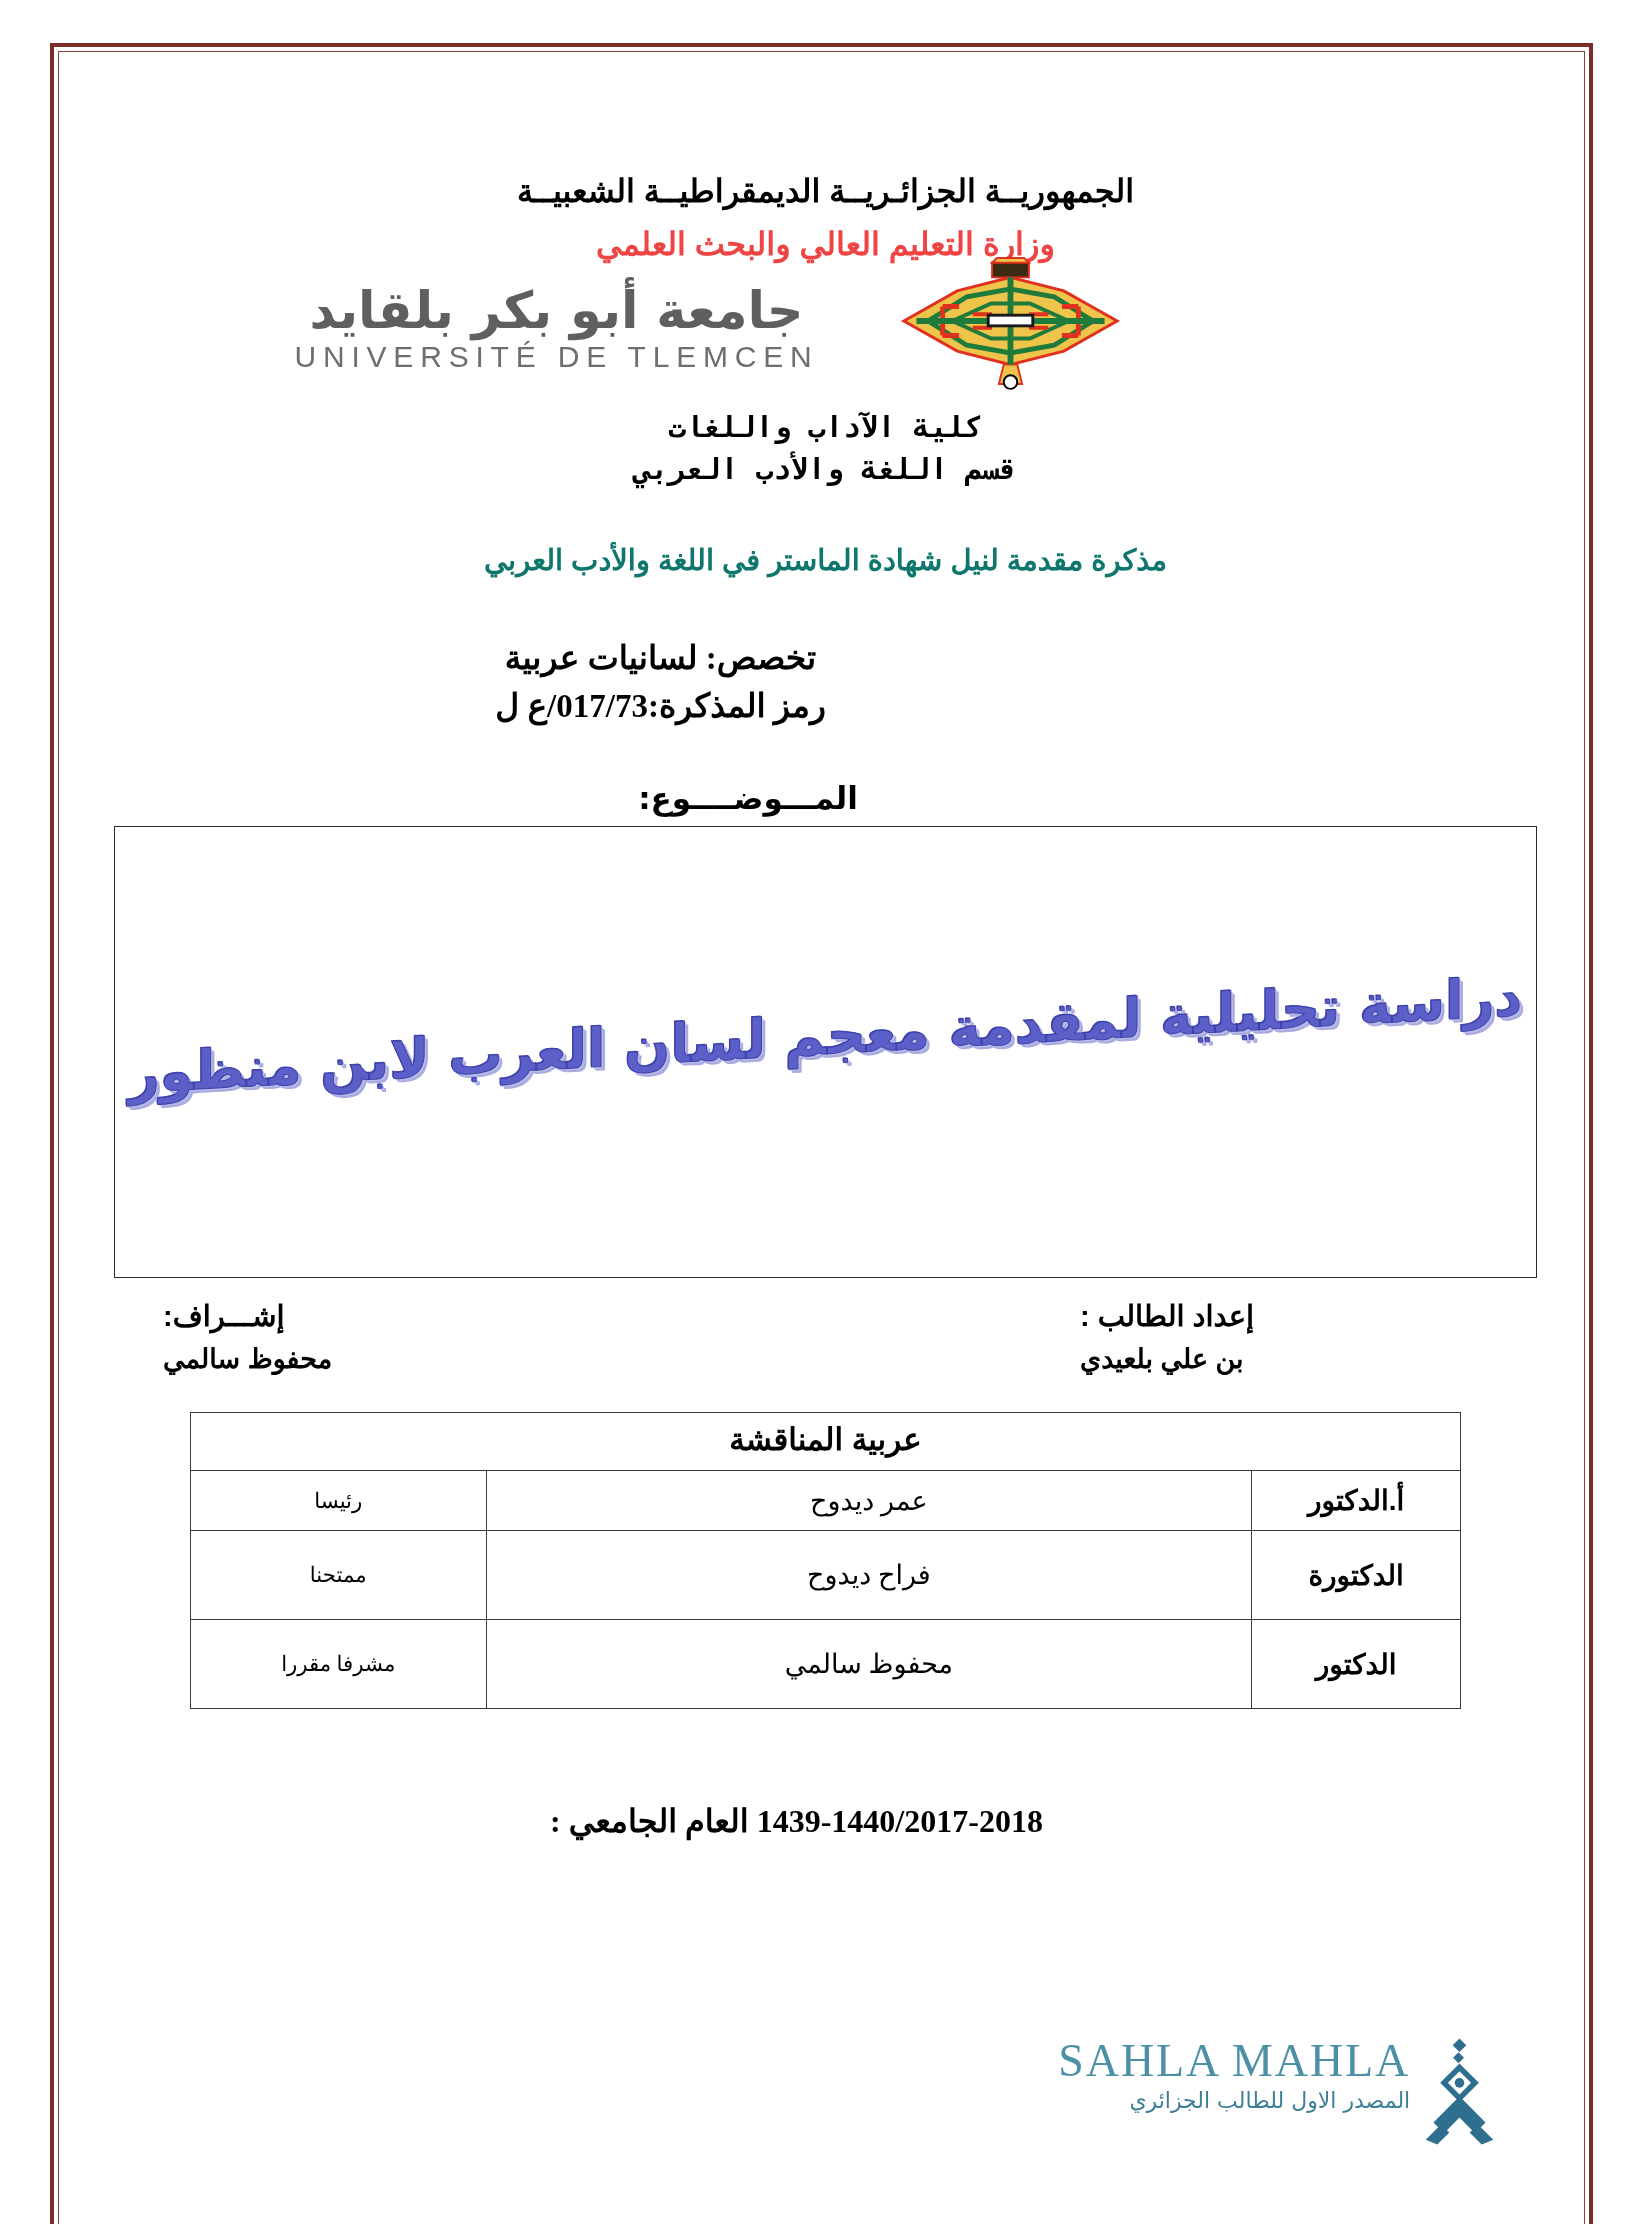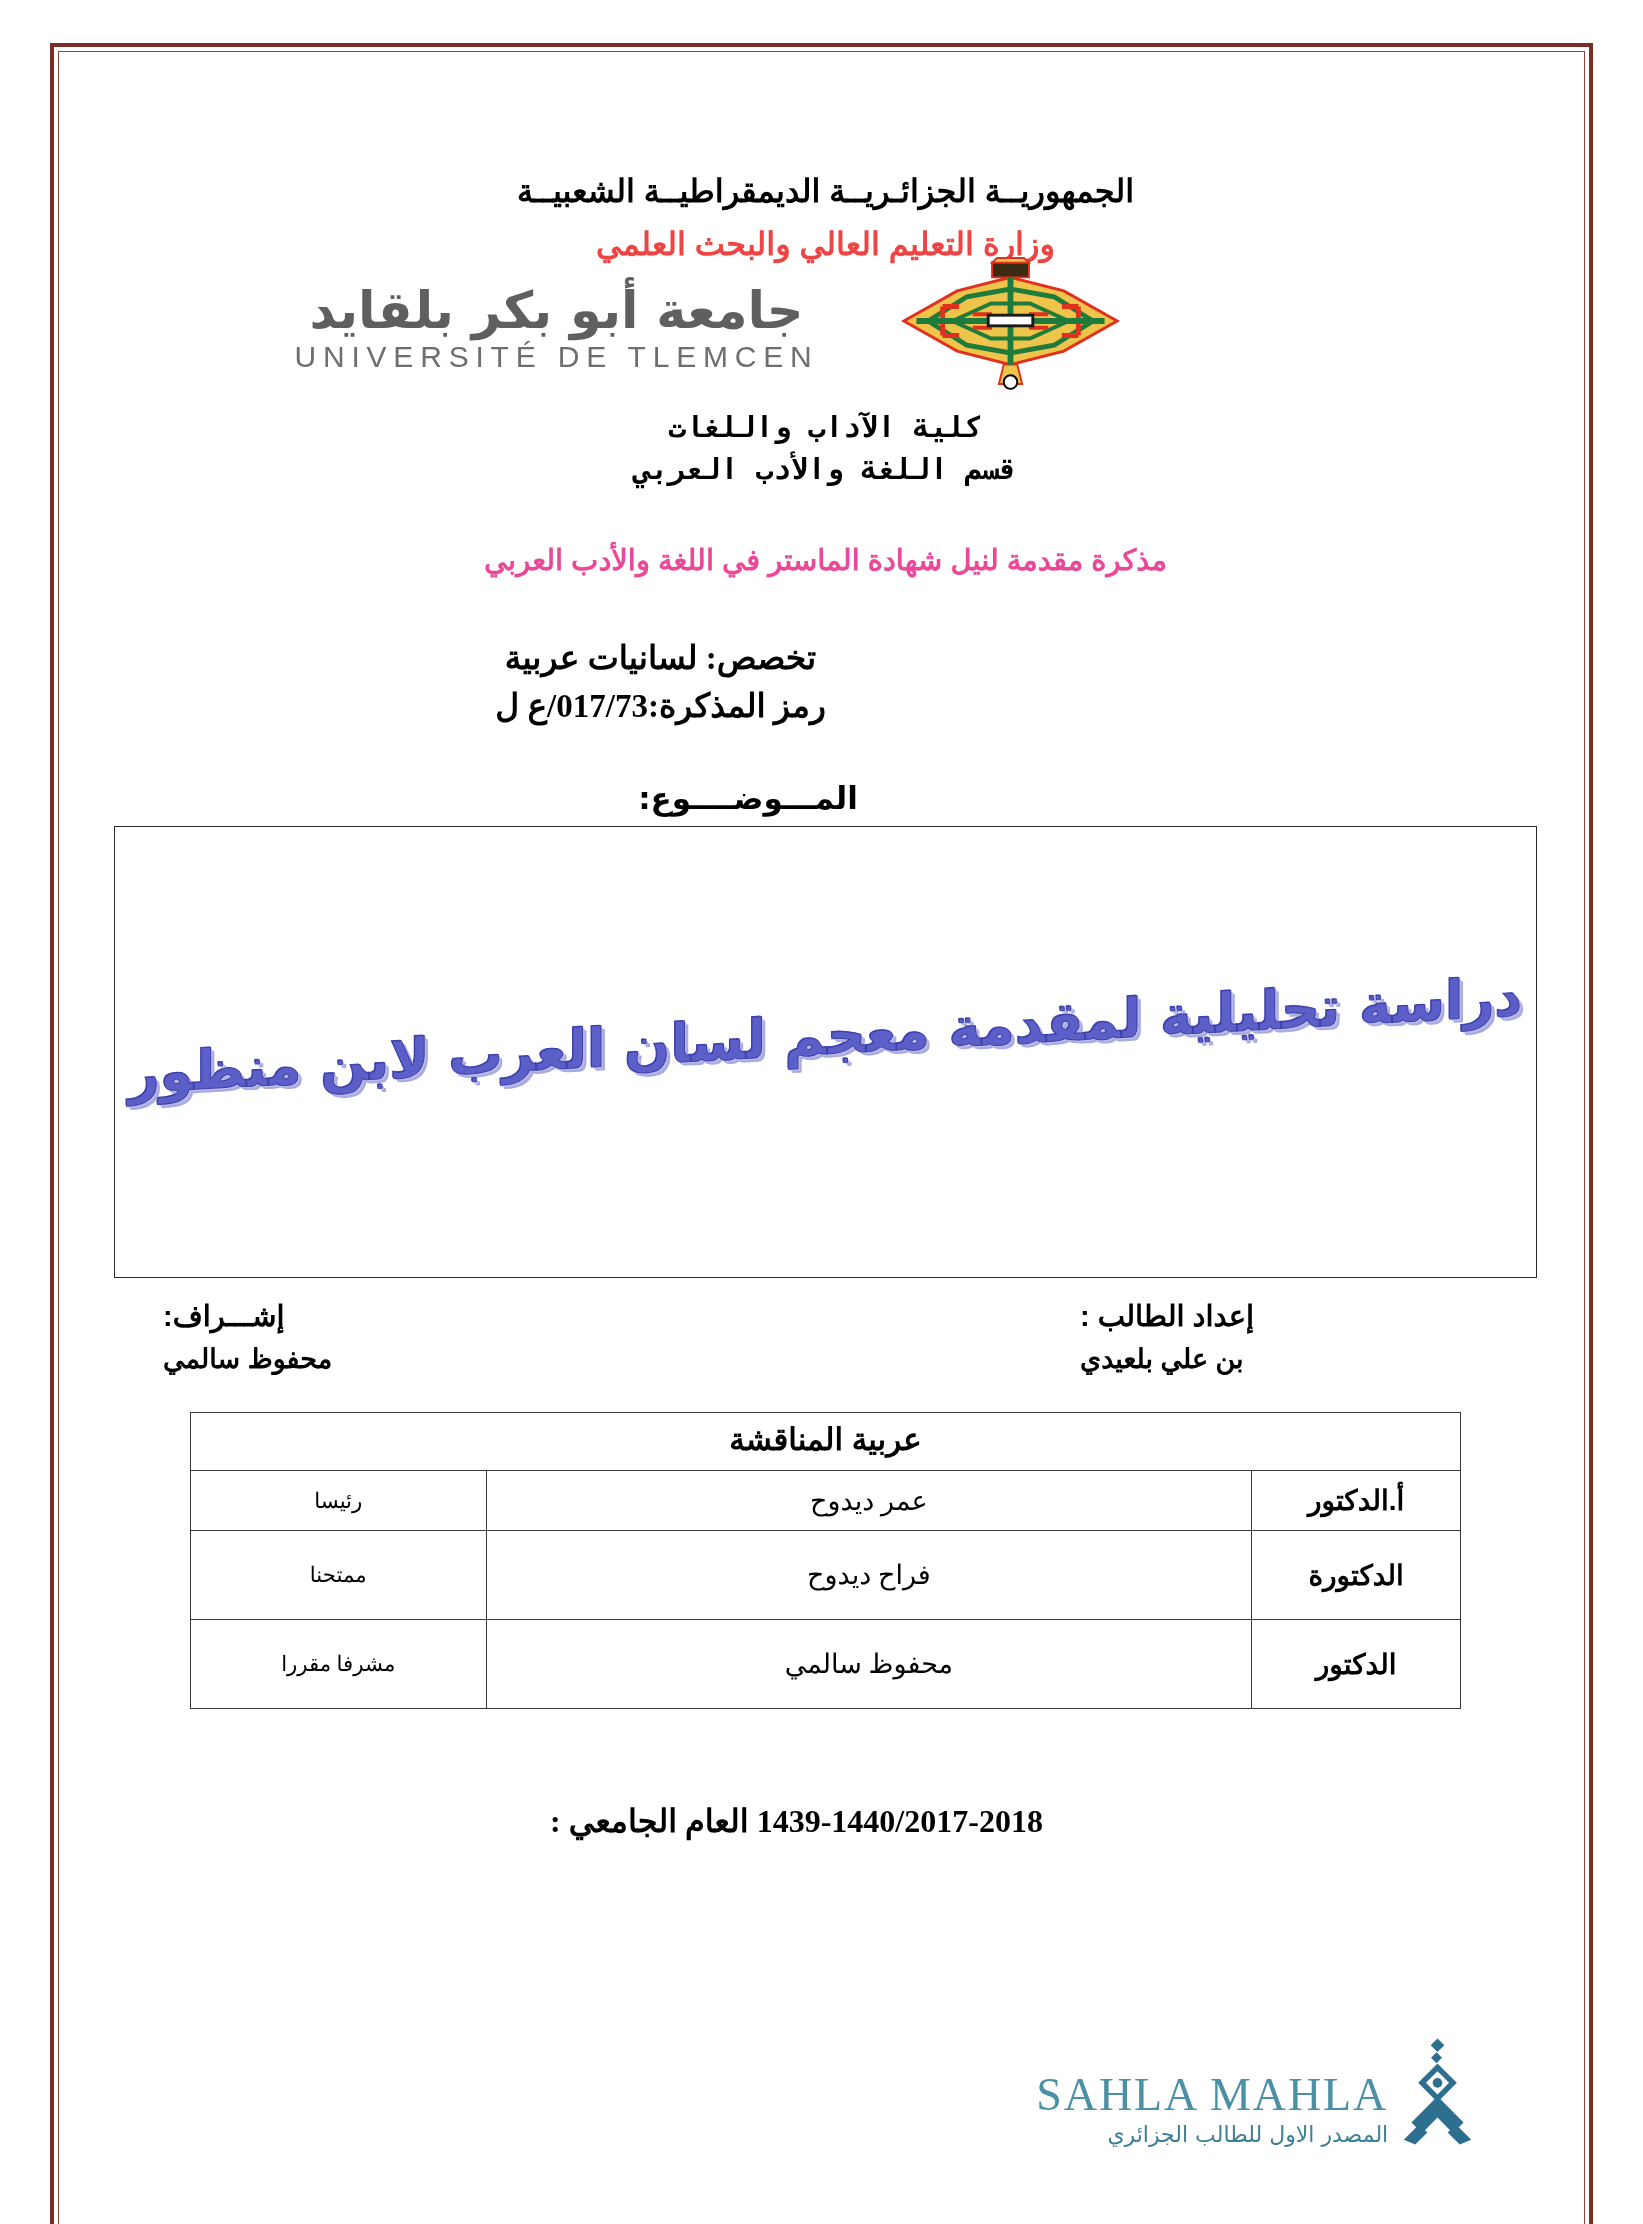--- a/index.html
+++ b/index.html
@@ -110,21 +110,21 @@
     margin-top: 5.8px;
     line-height: 1.45;
   }
 
   
   .degree {
     text-align: center;
     font-family: "Liberation Sans", sans-serif;
     font-weight: bold;
     font-size: 29px;
-    color: #ec4899;
+    color: #0f766e;
     margin-top: 50px;
   }
 
   
   .spec-block {
     margin-top: 58px;
     padding-right: 0;
     text-align: center;
     font-family: "Liberation Serif", serif;
   }
@@ -250,25 +250,25 @@
     font-weight: bold;
     direction: rtl;
     color: #000;
     padding-right: 58px;
   }
   .year .num { direction: ltr; unicode-bidi: embed; }
 
   
   .brand {
     position: absolute;
-    right: 118px;
+    right: 96px;
     bottom: 39px;
     display: flex;
     flex-direction: row-reverse;
-    align-items: flex-end;
+    align-items: flex-start;
     gap: 7.8px;
     direction: ltr;
   }
   .brand-text { text-align: right; }
   .brand-name {
     font-family: "Liberation Serif", serif;
     font-size: 46px;
     letter-spacing: 1.9px;
     color: #4c90a6;
     line-height: 1;

